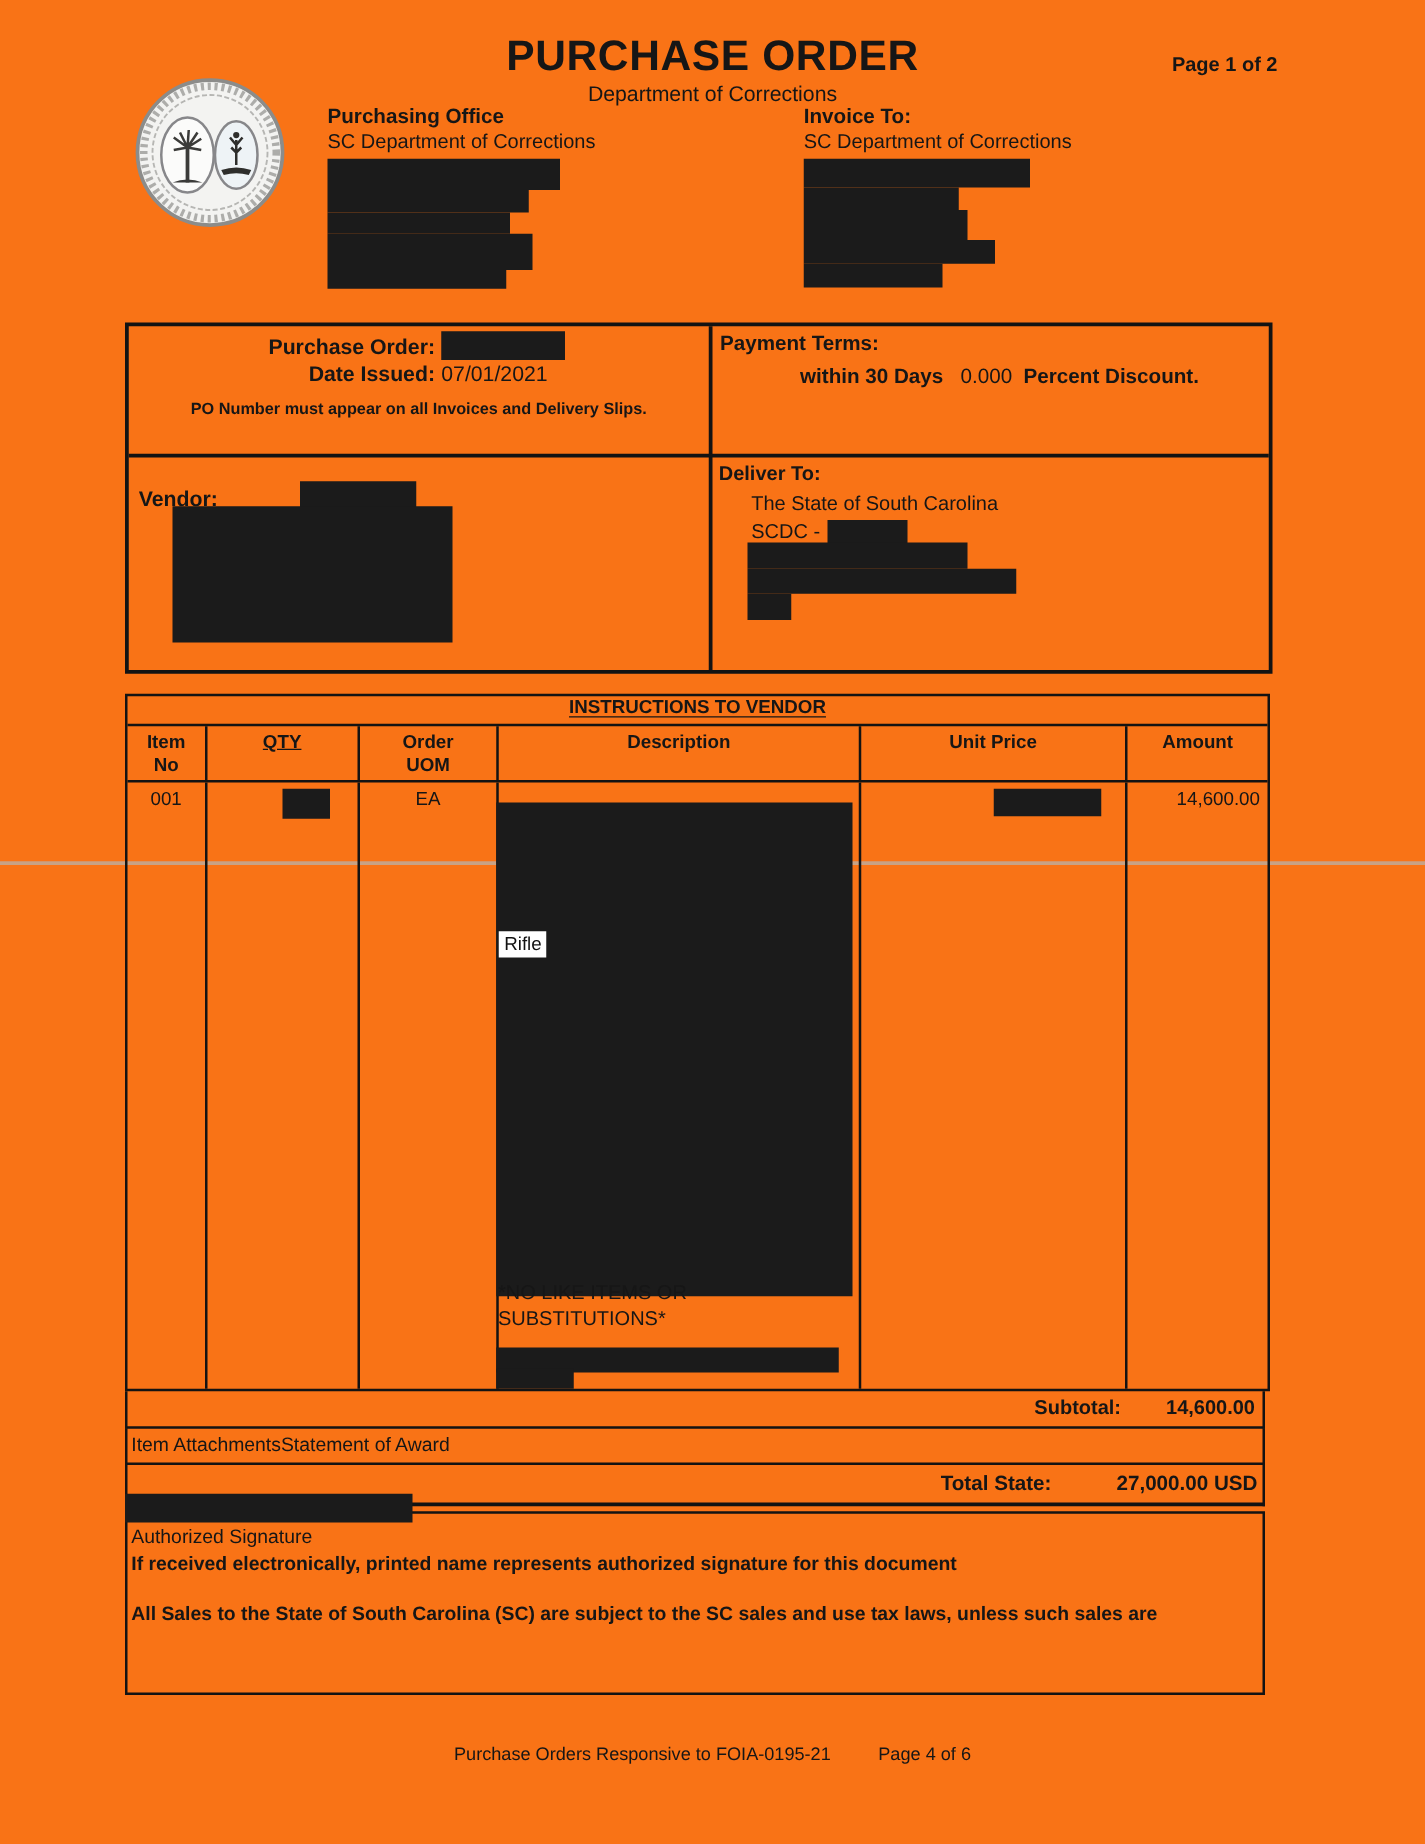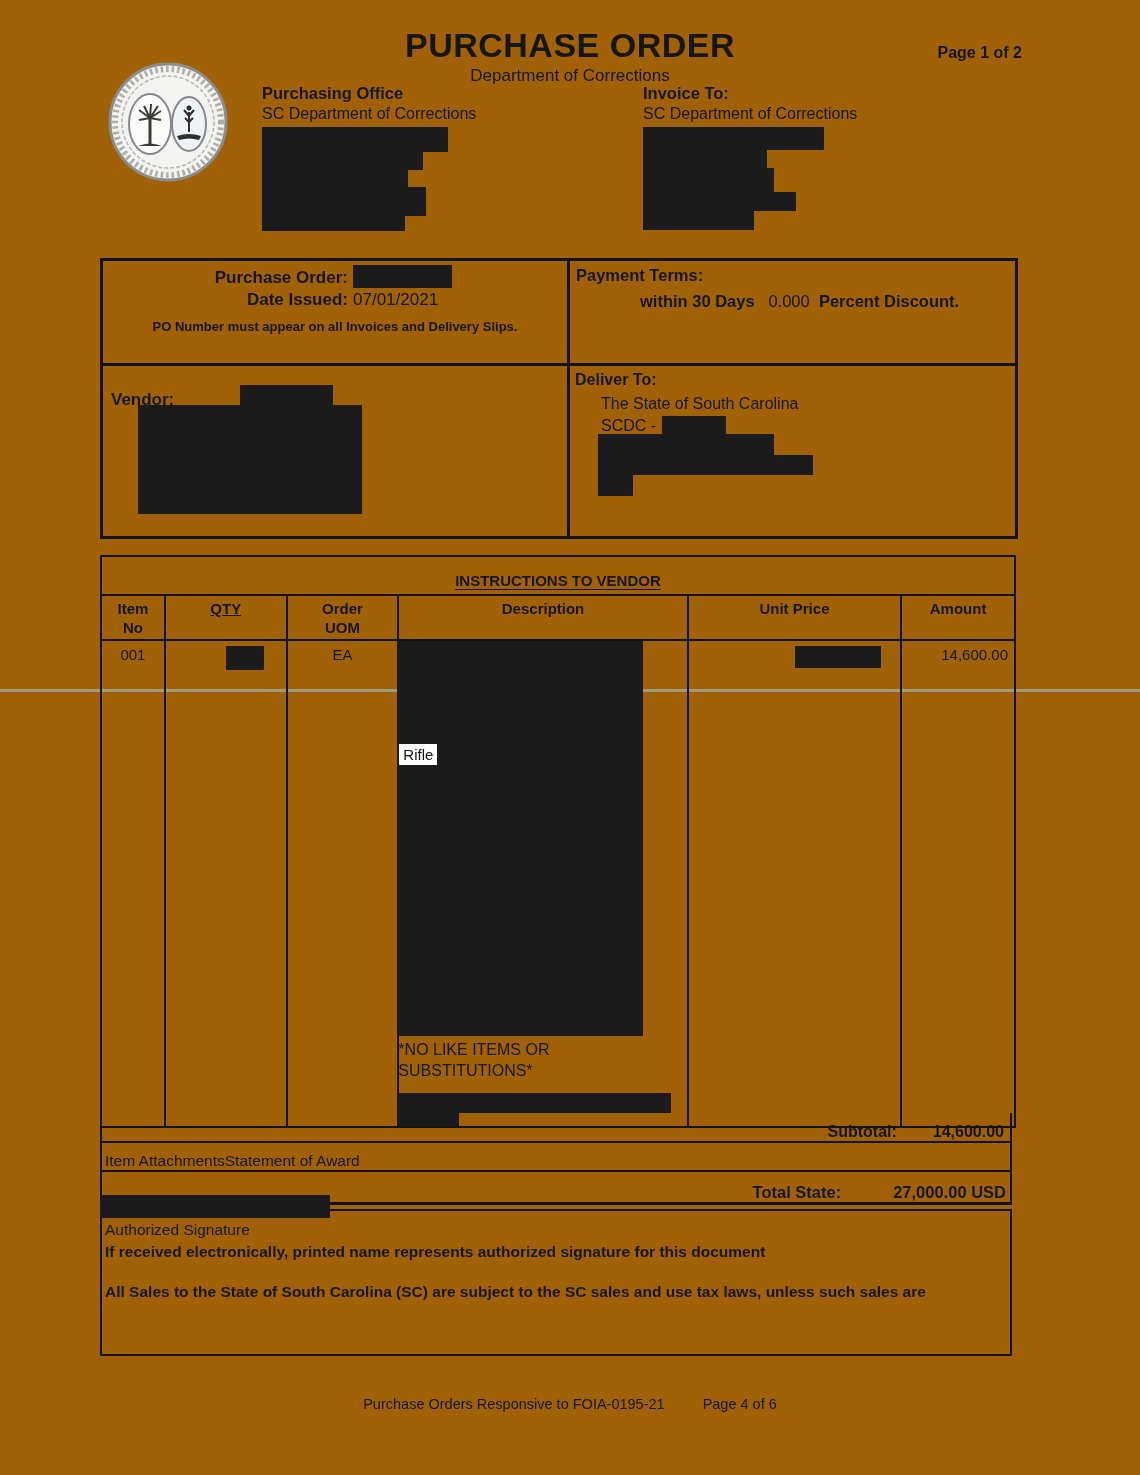--- a/index.html
+++ b/index.html
@@ -1,17 +1,17 @@
 <!DOCTYPE html>
 <html><head>
 <meta charset="utf-8">
 <style>
   html,body{margin:0;padding:0;background:#e9e9e9;}
   .page{
-    position:relative;width:1140px;height:1475px;background:#a16207;
+    position:relative;width:1140px;height:1475px;background:#f97316;
     font-family:"Liberation Sans", sans-serif;color:#161616;overflow:hidden;
     margin:0 auto;
   }
   .scanline{position:absolute;left:0;top:689px;width:1140px;height:3px;
     background:rgba(160,200,225,.55);z-index:0;}
   .content{position:absolute;inset:0;z-index:1;}
   .red{background:#1b1b1b;}
   
   .title{position:absolute;left:0;top:26px;width:1140px;text-align:center;
     font-size:34px;font-weight:bold;letter-spacing:.5px;}
@@ -38,45 +38,45 @@
   .pay-line{margin:7px 0 0 70px;}
   .cell-vendor{position:absolute;left:0;top:105px;width:464px;bottom:0;margin-top:18px;}
   .vendor-lbl{position:absolute;left:8px;top:6px;font-weight:bold;font-size:17px;}
   .cell-deliver{position:absolute;left:467px;top:105px;right:0;bottom:0;font-size:16px;}
   .del-lbl{position:absolute;left:5px;top:5px;font-weight:bold;}
   .del-line1{position:absolute;left:31px;top:29px;}
   .del-line2{position:absolute;left:31px;top:50px;display:flex;align-items:center;}
   
   .ptable{position:absolute;left:100px;top:555px;width:912px;border:2px solid #131313;}
   .banner{height:22px;border-bottom:2px solid #131313;text-align:center;
-    font-size:15px;font-weight:bold;padding-top:15px;}
+    font-size:15px;font-weight:bold;padding-top:0;}
   .banner span{text-decoration:underline;text-underline-offset:3px;}
   .thead,.trow{display:flex;}
   .thead{height:43px;border-bottom:2px solid #131313;}
   .trow{height:485px;}
   .c{box-sizing:content-box;position:relative;}
   .c1{width:62px;}.c2{width:120px;text-decoration:underline;}.c3{width:110px;}.c4{width:288px;}
   .c5{width:212px;}.c6{width:112px;}
   .bdr{border-right:2px solid #131313;}
   .thead .c{display:flex;flex-direction:column;align-items:center;
     font-size:15px;font-weight:bold;line-height:19px;padding-top:3px;}
   .cell-top{font-size:15px;text-align:center;padding-top:5px;}
   .qty-box{position:absolute;left:60px;top:5px;width:38px;height:24px;}
-  .desc-block{position:absolute;left:-2px;top:0;width:246px;height:395px;background:#1b1b1b;}
+  .desc-block{position:absolute;left:-2px;top:16px;width:285px;height:395px;background:#1b1b1b;}
   .rifle{position:absolute;left:2px;top:103px;background:#fff;color:#111;
     font-size:15px;padding:2px 4px;}
   .desc-note{position:absolute;left:-1px;top:398px;font-size:16px;line-height:21px;}
   .desc-bar1{position:absolute;left:-2px;top:452px;width:274px;height:20px;}
   .desc-bar2{position:absolute;left:-2px;top:469px;width:62px;height:16px;}
   .unit-box{position:absolute;left:106px;top:5px;width:86px;height:22px;}
   .amt{font-size:15px;text-align:right;padding:5px 6px 0 0;}
   
   .strip{position:absolute;left:100px;width:912px;border:0 solid #131313;
     border-left-width:2px;border-right-width:2px;border-bottom-width:2px;
-    display:flex;align-items:flex-end;box-sizing:border-box;}
+    display:flex;align-items:center;box-sizing:border-box;}
   .strip-sub{top:1113px;height:30px;justify-content:flex-end;font-size:16px;font-weight:bold;}
   .strip-sub .gap{width:36px;}
   .strip-sub{padding-right:6px;}
   .strip-att{top:1143px;height:29px;font-size:15.5px;padding-left:3px;}
   .strip-tot{top:1172px;height:33px;justify-content:flex-end;font-size:16.5px;
     font-weight:bold;border-bottom-width:3px;padding-right:4px;}
   .strip-tot .gap{width:52px;}
   
   .sigbox{position:absolute;left:100px;top:1209px;width:912px;height:147px;
     border:2px solid #131313;box-sizing:border-box;font-size:15.5px;}

